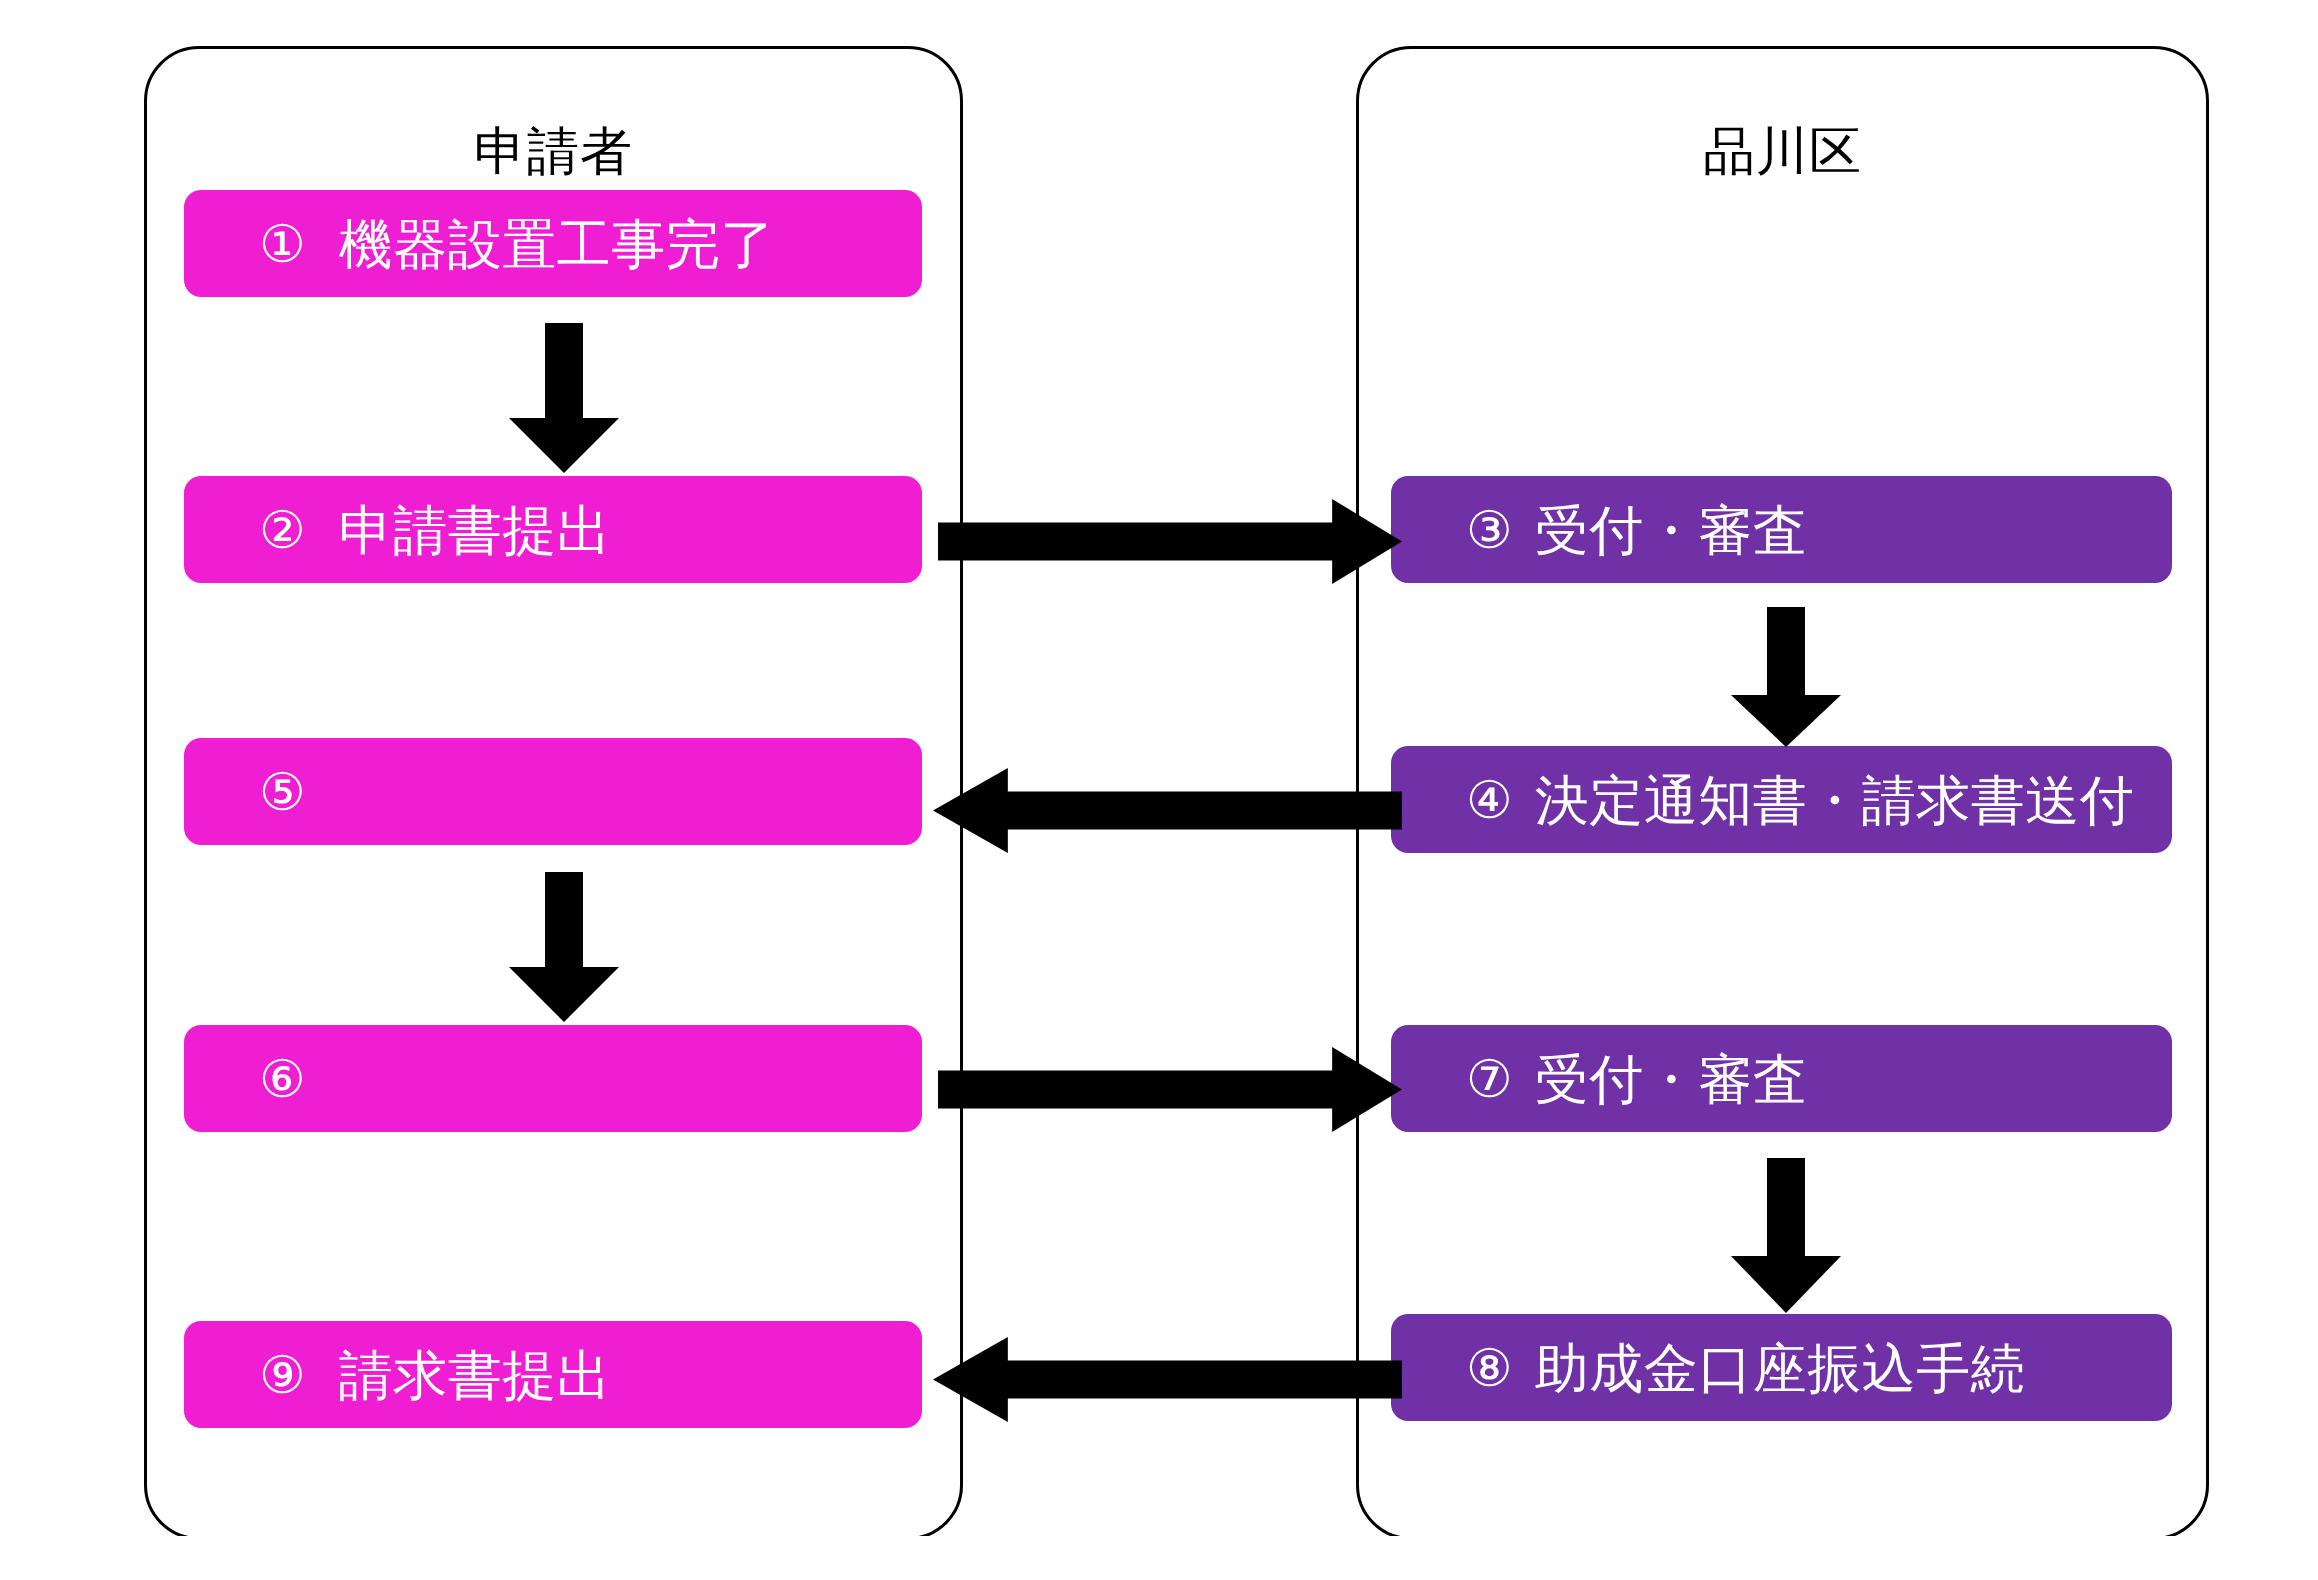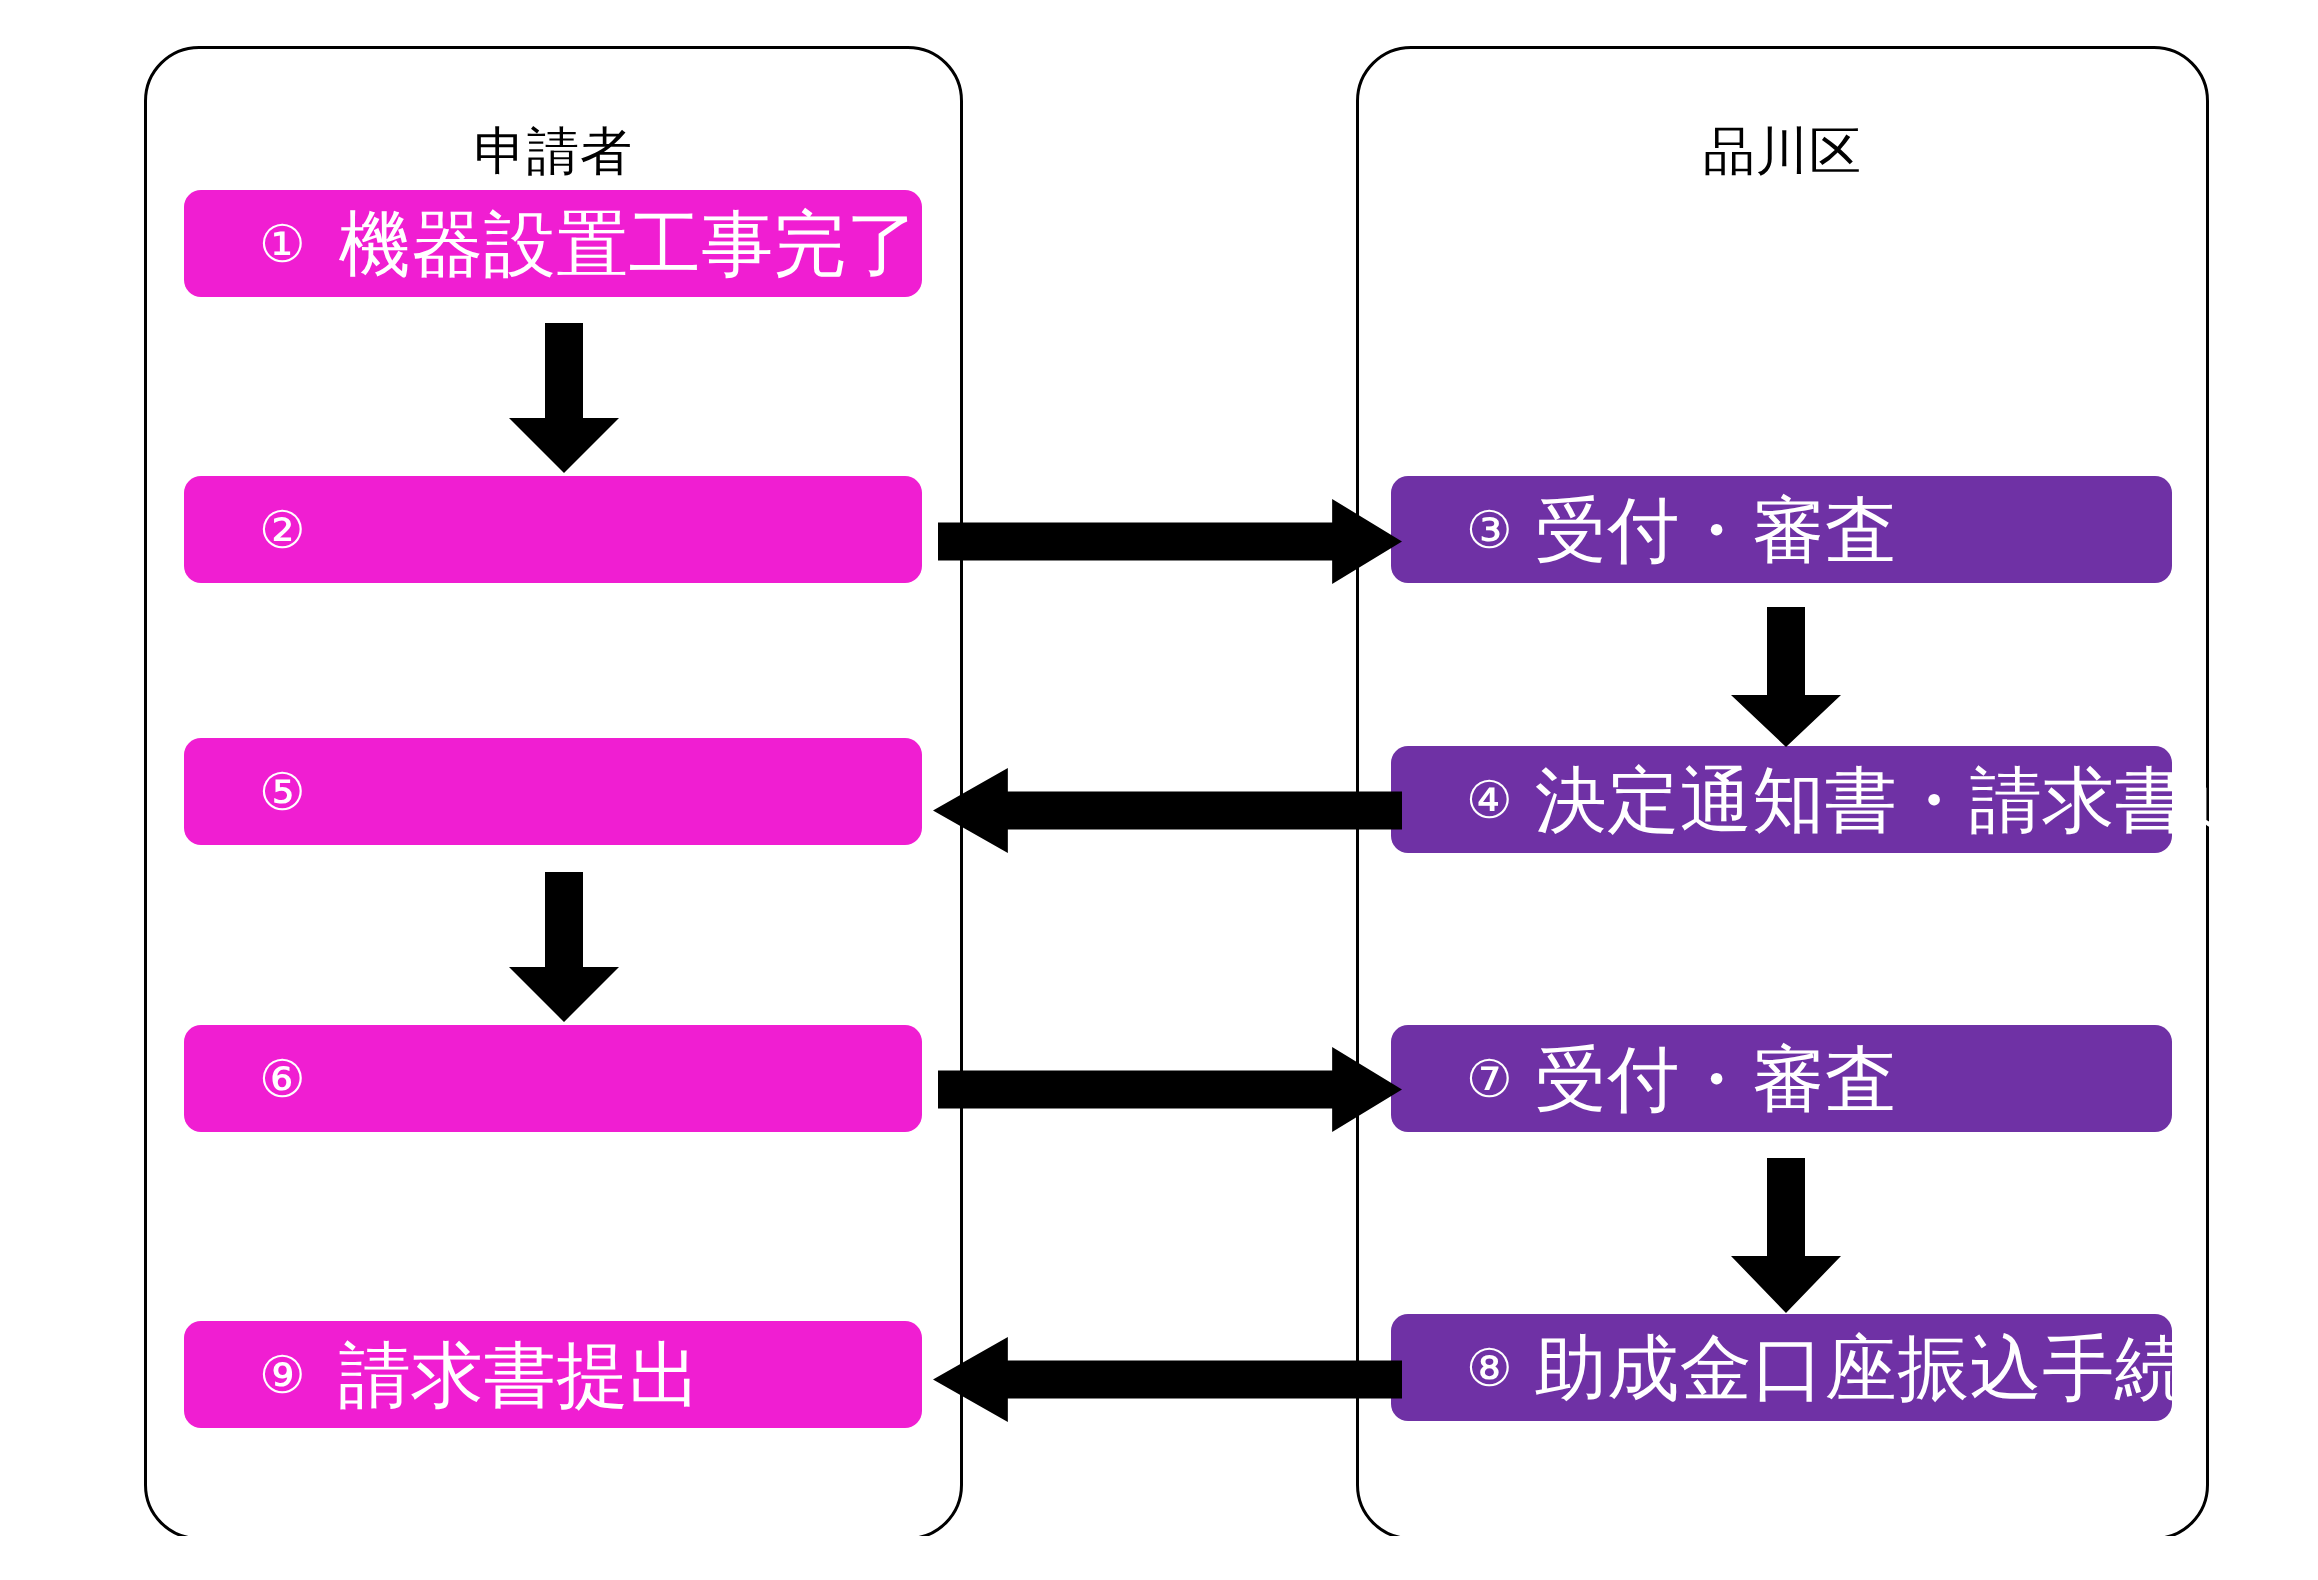--- a/index.html
+++ b/index.html
@@ -58,21 +58,21 @@
   .step.pink   { background: #F01ED2; }
   .step.purple { background: #6F31A5; }
 
   .step .num {
     display: inline-block;
     font-size: 52px;
     margin-right: 33px;
   }
   .step .caption {
     display: inline-block;
-    font-size: 72px;
+    font-size: 54px;
     letter-spacing: 0.5px;
   }
   
   .step.purple .num { margin-right: 22px; }
 
   
   #step-1 { left: 184px;  top: 190px;  width: 738px; height: 107px; }
   #step-2 { left: 184px;  top: 476px;  width: 738px; height: 107px; }
   #step-5 { left: 184px;  top: 738px; width: 738px; height: 107px; }
   #step-6 { left: 184px;  top: 1025px; width: 738px; height: 107px; }
@@ -109,20 +109,21 @@
     <div class="lane-title">申請者</div>
   </div>
 
   <div class="step pink" id="step-1">
     <span class="num">①</span>
     <span class="caption">機器設置工事完了</span>
   </div>
 
   <div class="step pink" id="step-2">
     <span class="num">②</span>
+    <span class="caption">申請書提出</span>
   </div>
 
   <div class="step pink" id="step-5">
     <span class="num">⑤</span>
   </div>
 
   <div class="step pink" id="step-6">
     <span class="num">⑥</span>
   </div>
 

